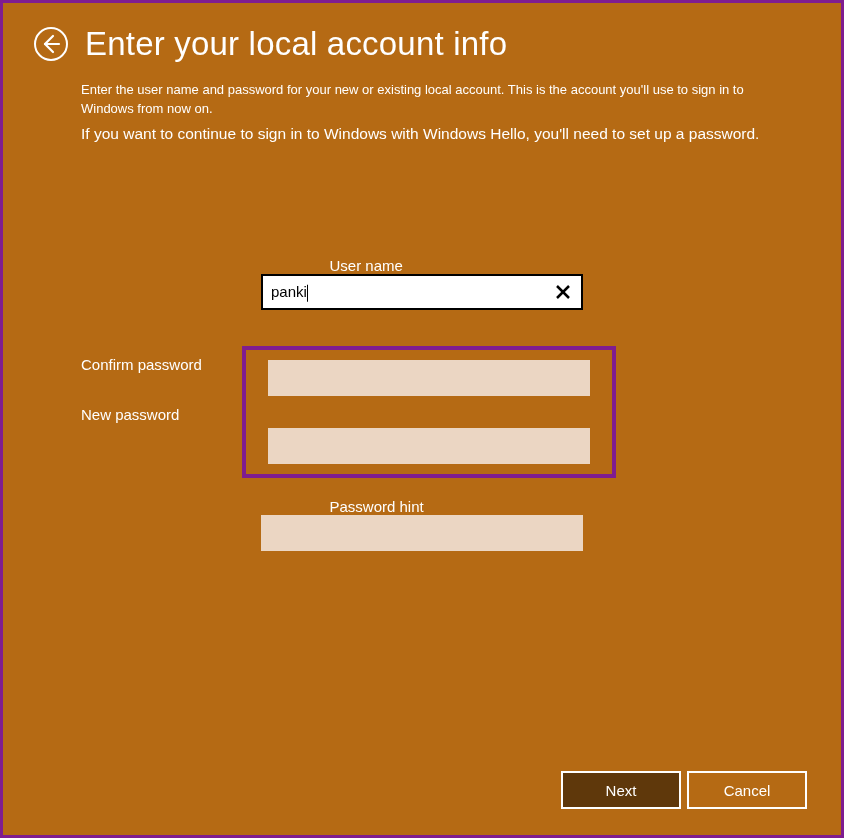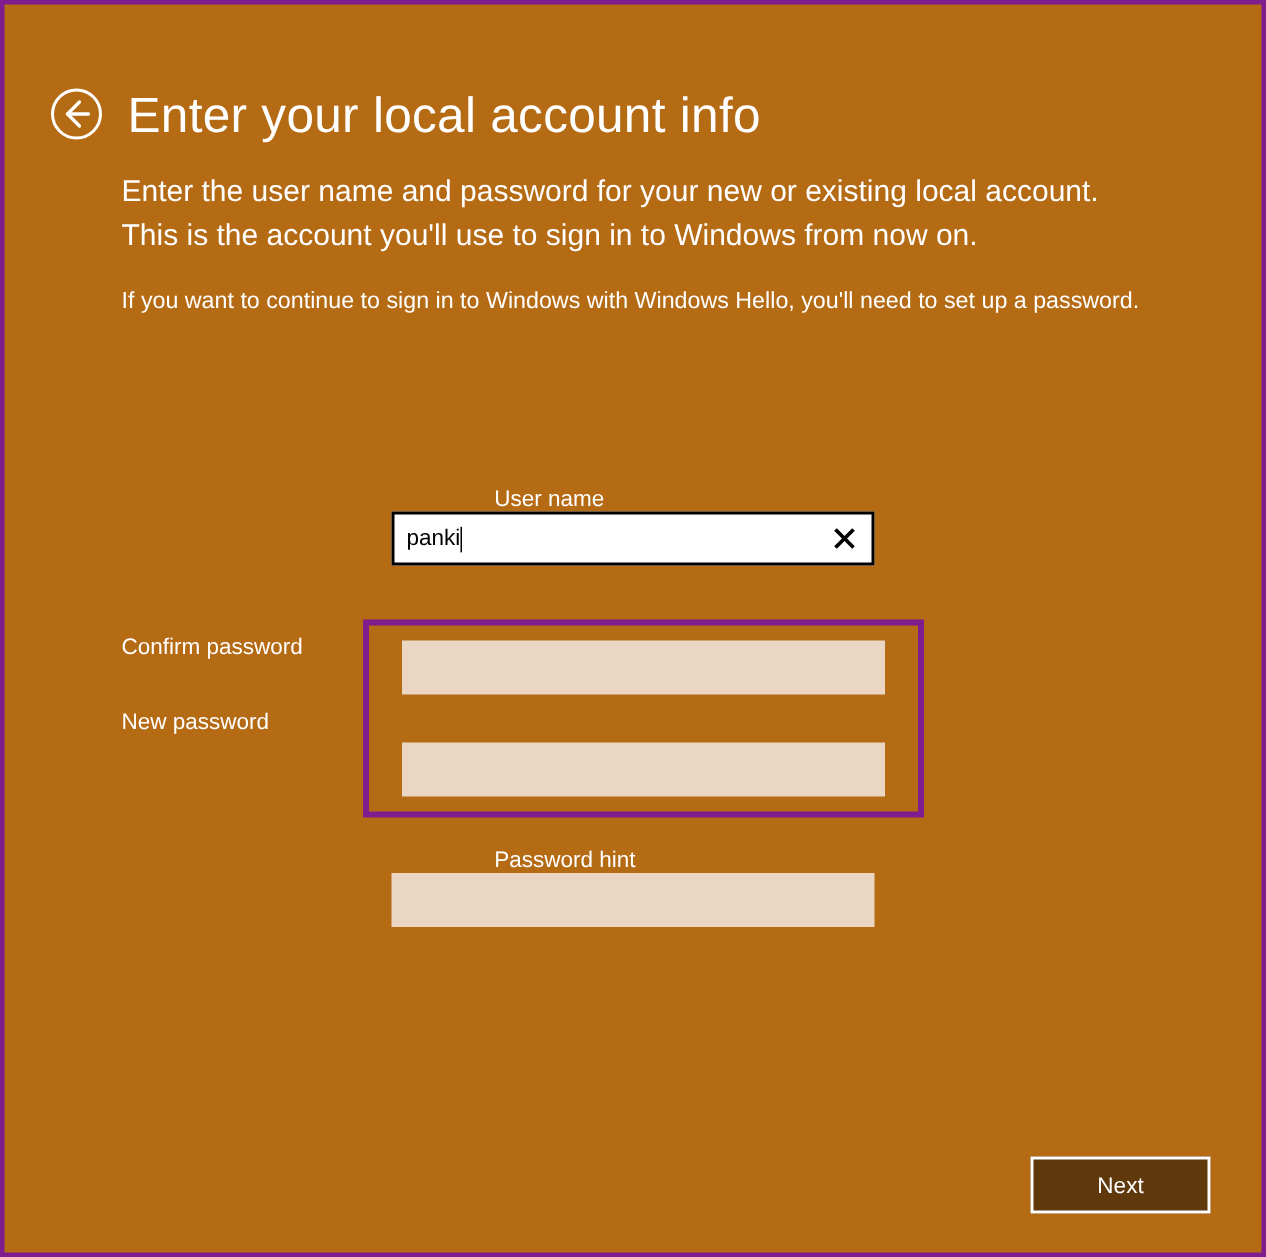--- a/index.html
+++ b/index.html
@@ -11,24 +11,23 @@
       font-family: "Segoe UI Light", "Segoe UI", -apple-system, sans-serif;
       background: #b56a14;
       width: 844px;
       height: 838px;
       border: 3px solid #7f1d8f;
       position: relative;
       overflow: hidden;
     }
     .header {
       display: flex;
-      align-items: flex-start;
+      align-items: center;
       padding: 22px 30px 0 30px;
       gap: 16px;
-      margin-top: 33px;
     }
     .back-btn {
       width: 36px;
       height: 36px;
       flex-shrink: 0;
       cursor: pointer;
     }
     .back-btn svg {
       width: 100%;
       height: 100%;
@@ -37,24 +36,24 @@
       color: #ffffff;
       font-size: 33px;
       font-weight: 300;
       letter-spacing: 0.2px;
     }
     .content {
       padding: 18px 78px 0 78px;
       color: #ffffff;
     }
     .desc {
-      font-size: 20px;
+      font-size: 13px;
       line-height: 1.45;
       font-weight: 400;
-      margin-bottom: 18px;
+      margin-bottom: 4px;
     }
     .desc2 {
       font-size: 15.5px;
       line-height: 1.45;
       font-weight: 400;
       margin-bottom: 112px;
     }
     .form-row {
       display: flex;
       align-items: center;
@@ -236,13 +235,14 @@
   </div>
 
   <div class="form-row">
     <div class="form-label">Password hint</div>
     <input type="text" class="pwd-input" value="" style="">
   </div>
 </div>
 
 <div class="footer">
   <button class="btn primary">Next</button>
+  <button class="btn">Cancel</button>
 </div>
 
 </body></html>

